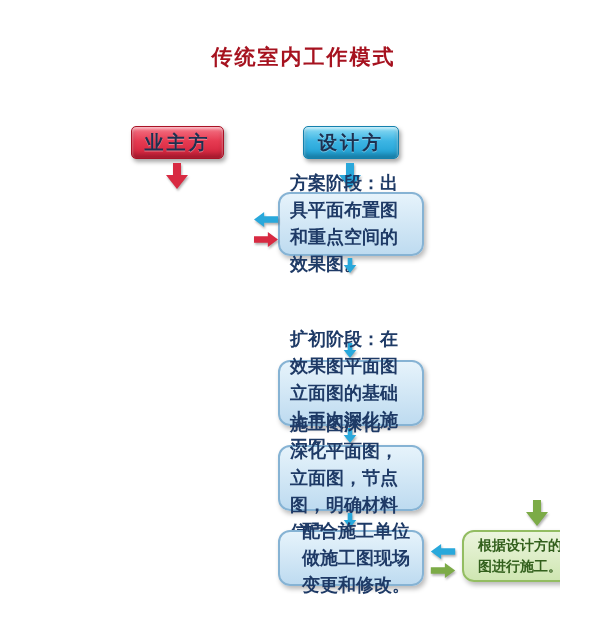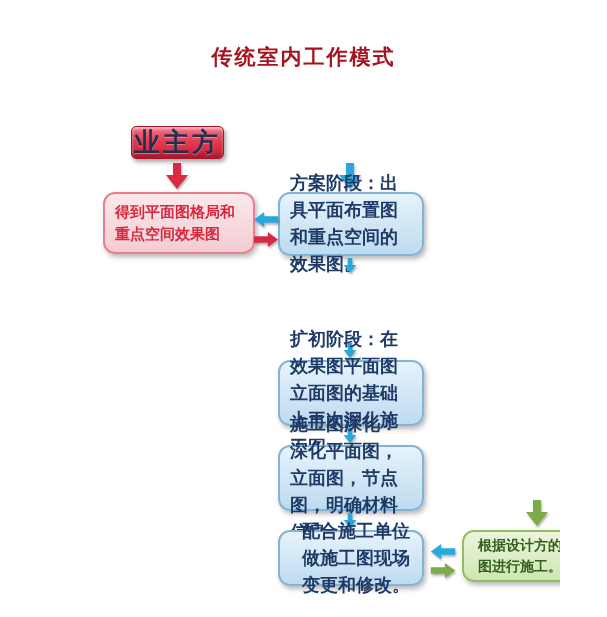--- a/index.html
+++ b/index.html
@@ -18,21 +18,21 @@
     position:absolute; top:27px; left:0; width:100%;
     text-align:center;
     font-size:21px; font-weight:bold;
     letter-spacing:2px;
     color:var(--title,#a6121f);
   }
   
   .hdr {
     position:absolute;
     display:flex; align-items:center; justify-content:center;
-    font-size:26px; font-weight:bold; letter-spacing:3px;
+    font-size:19px; font-weight:bold; letter-spacing:3px;
     color:var(--header_text,#1d3050);
     border-radius:5px;
     box-shadow: 2px 3px 4px rgba(0,0,0,0.35),
                 inset 0 2px 3px rgba(255,255,255,0.55),
                 inset 0 -4px 5px rgba(0,0,0,0.22);
     text-shadow: 0 1px 0 rgba(255,255,255,0.35);
   }
   .hdr.red   { background:linear-gradient(180deg,#f47687,#e63b52 45%,#cf1f38); border:1px solid #a81326; }
   .hdr.cyan  { background:linear-gradient(180deg,#8edcf4,#3db5e4 45%,#1b9ed2); border:1px solid #1480ad; }
   .hdr.green { background:linear-gradient(180deg,#c9e2a4,#9ec565 45%,#7cab45); border:1px solid #648f35; }
@@ -108,22 +108,22 @@
 <body>
 
 <div class="canvas">
 
   <div class="title">传统室内工作模式</div>
 
   <div class="hdr red" id="owner-hdr">业主方</div>
   <svg class="arrow" id="owner-arrow" width="22" height="26" viewBox="0 0 22 26">
     <polygon class="fill-red" points="7,0 15,0 15,12 22,12 11,26 0,12 7,12"></polygon>
   </svg>
-  <div class="box pink" id="owner-box">得到平面图格局和重点空间效果图</div>
 
+  <div class="hdr cyan" id="designer-hdr">设计方</div>
   <svg class="arrow" id="designer-arrow" width="22" height="26" viewBox="0 0 22 26">
     <polygon class="fill-blue" points="7,0 15,0 15,12 22,12 11,26 0,12 7,12"></polygon>
   </svg>
 
   <div class="box blue" id="step-0">方案阶段：出具平面布置图和重点空间的效果图。</div>
   <svg class="arrow" id="mid-arrow-0" width="20" height="15" viewBox="0 0 22 26">
     <polygon class="fill-blue" points="7,0 15,0 15,12 22,12 11,26 0,12 7,12"></polygon>
   </svg>
 
   <svg class="arrow" id="mid-arrow-1" width="20" height="15" viewBox="0 0 22 26">

